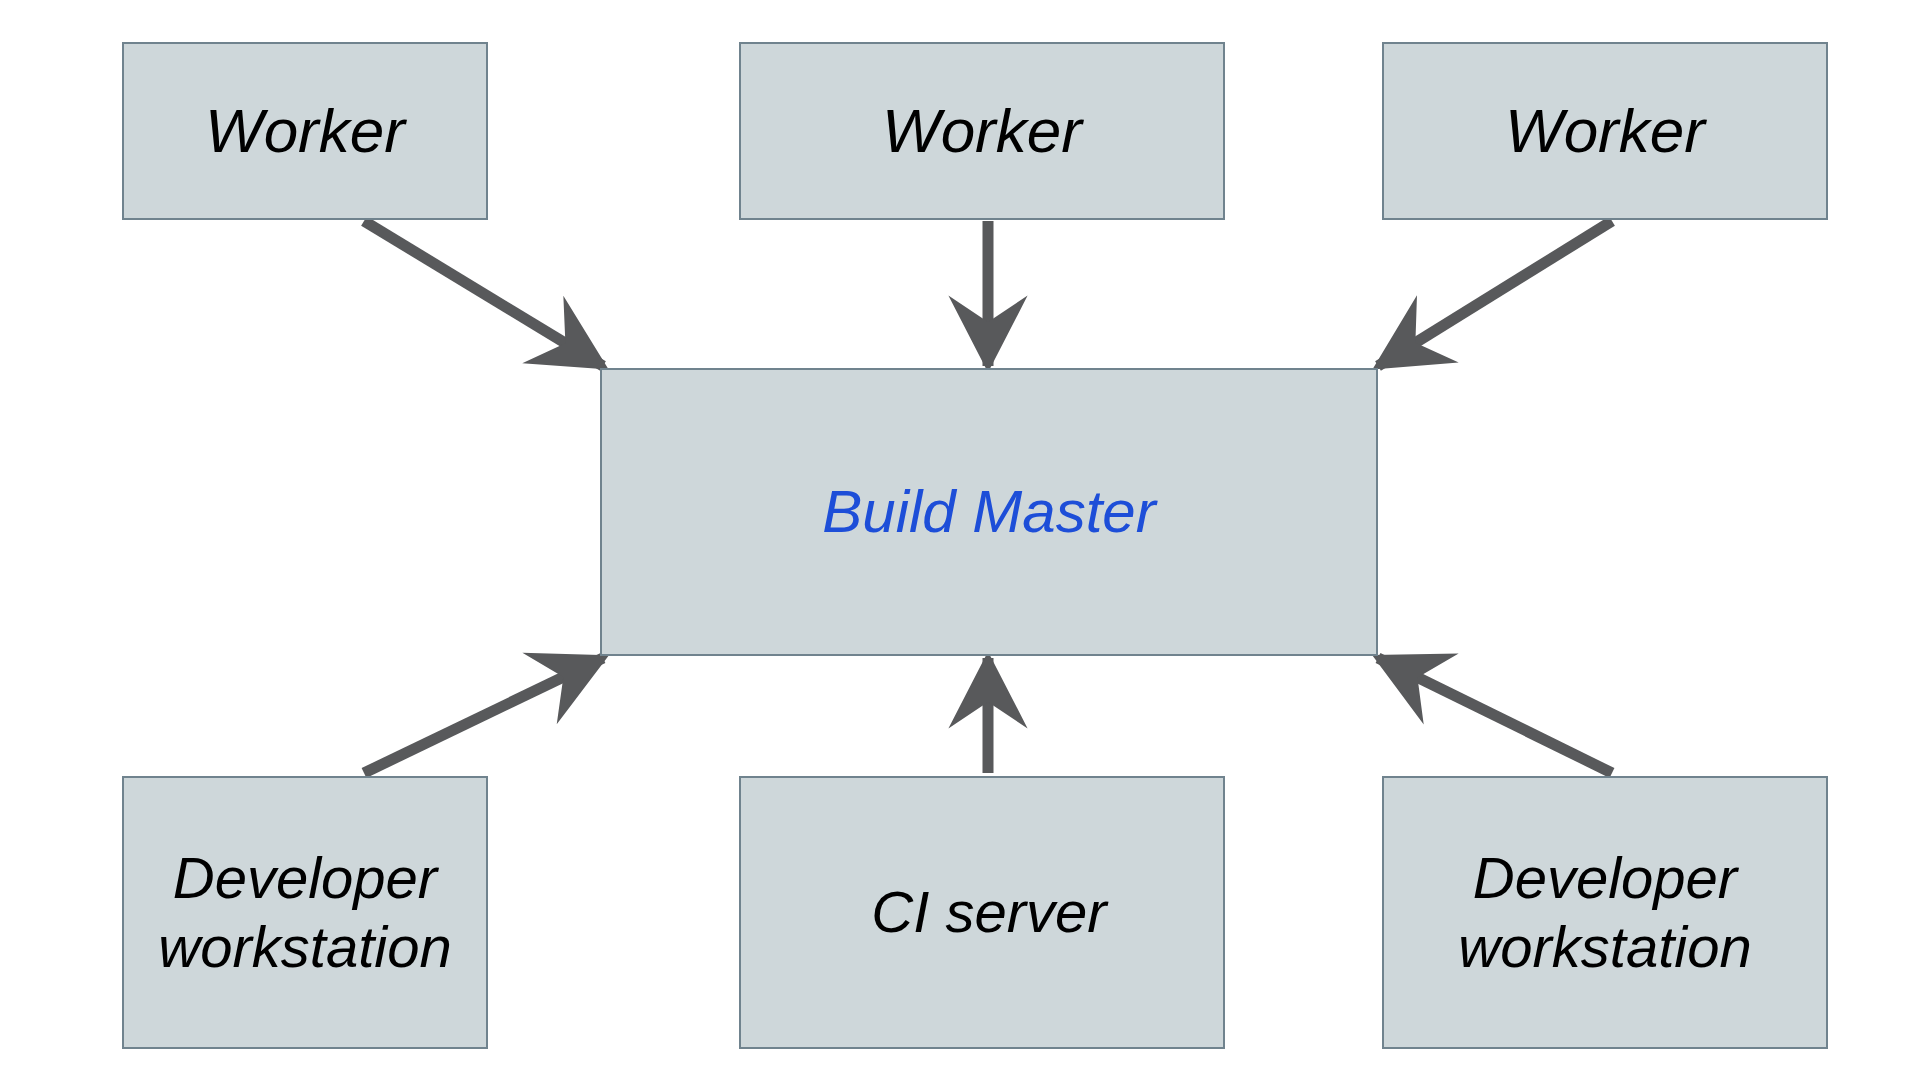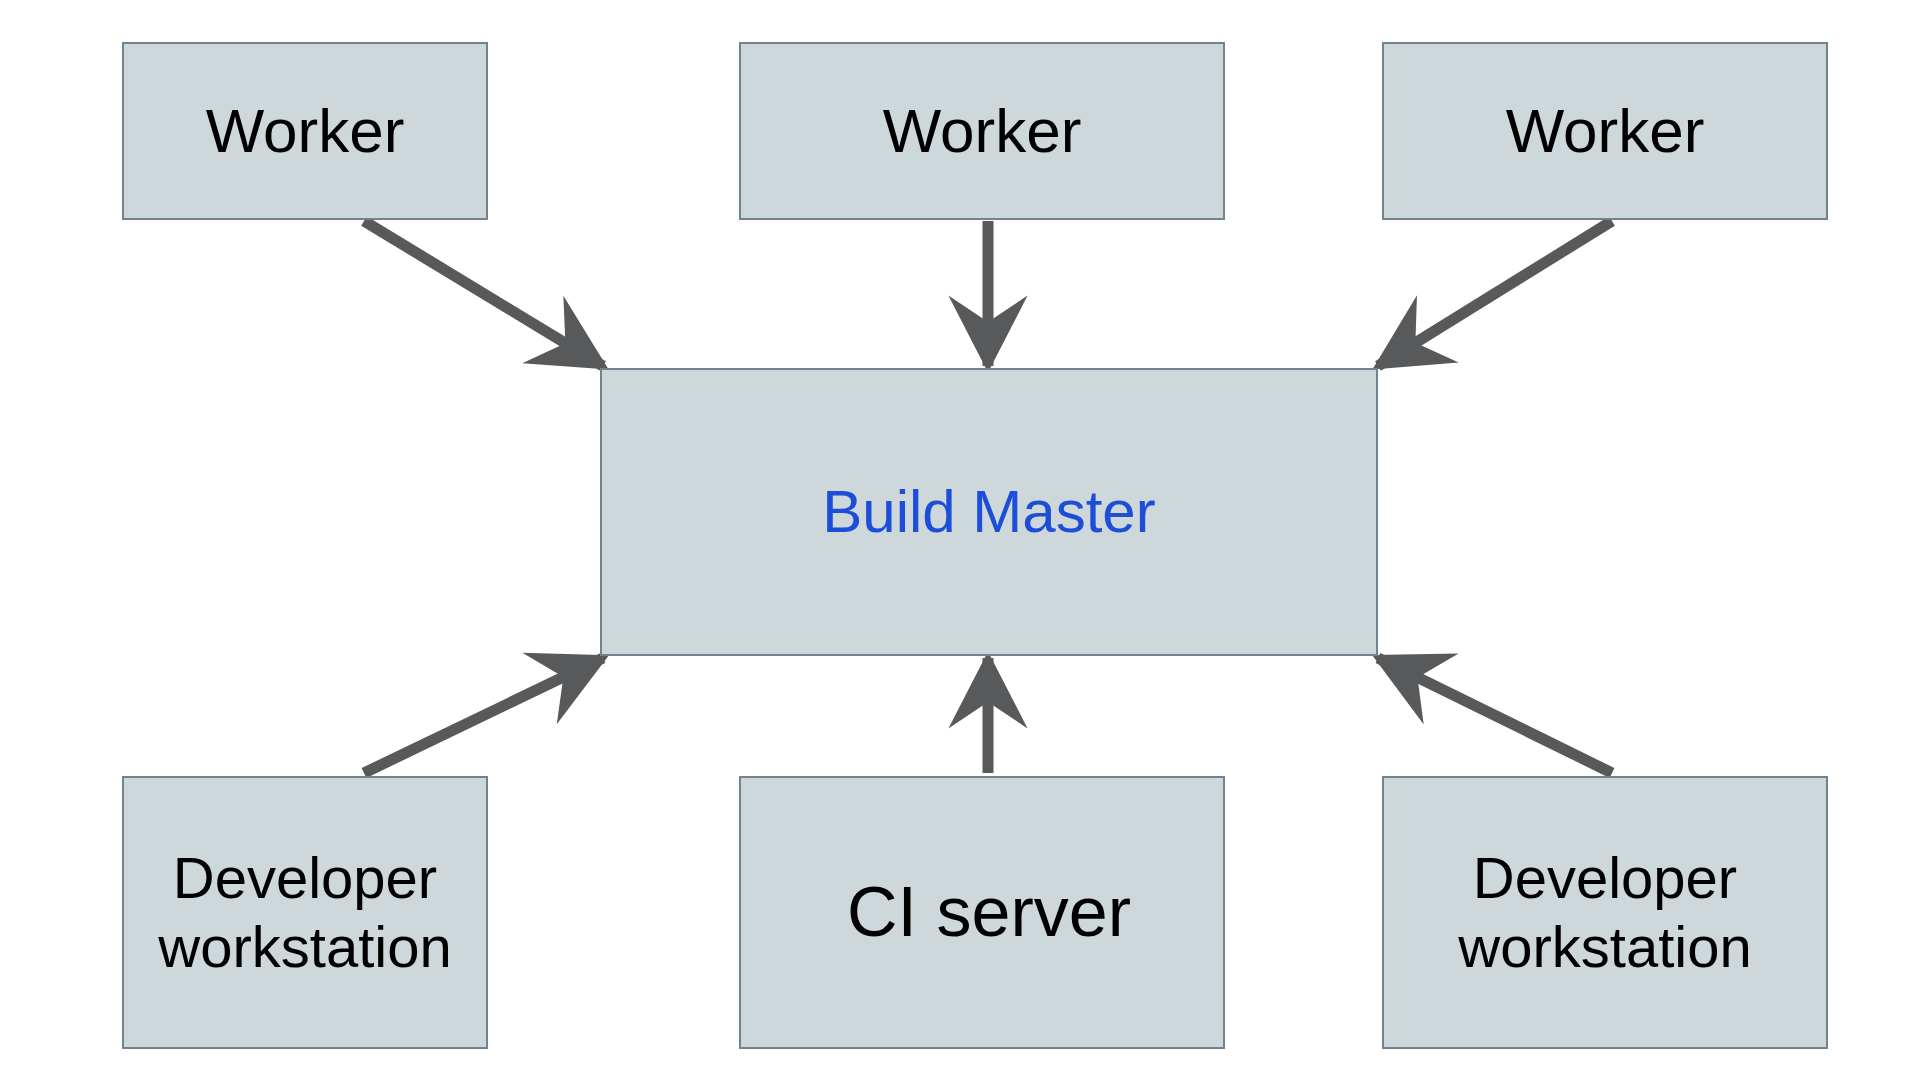--- a/index.html
+++ b/index.html
@@ -31,20 +31,21 @@
     box-sizing: border-box;
     background: #ced7da;
     border: 2px solid #70838e;
     display: flex;
     align-items: center;
     text-align: center;
     color: #000000;
     line-height: 1.18;
     white-space: pre-line;
     user-select: none;
+    font-style: italic;
   }
   .node-label {
     display: block;
     width: 100%;
     text-align: center;
     white-space: pre-line;
   }
 </style>
 </head>
 <body>
@@ -85,21 +86,21 @@
 
   <div class="node-box" style="left: 600px; top: 368px; width: 778px; height: 288px; font-size: 60px; background: rgb(206, 215, 218); border-color: rgb(112, 131, 142); color: #1d4ed8;">
     <span class="node-label">Build Master</span>
   </div>
 
   <div class="node-box" style="left: 122px; top: 776px; width: 366px; height: 273px; font-size: 58px; background: rgb(206, 215, 218); border-color: rgb(112, 131, 142); color: rgb(0, 0, 0);">
     <span class="node-label">Developer
 workstation</span>
   </div>
 
-  <div class="node-box" style="left: 739px; top: 776px; width: 486px; height: 273px; font-size: 70px; background: rgb(206, 215, 218); border-color: rgb(112, 131, 142); color: rgb(0, 0, 0); padding-left: 14px;">
+  <div class="node-box" style="left: 739px; top: 776px; width: 486px; height: 273px; font-size: 58px; background: rgb(206, 215, 218); border-color: rgb(112, 131, 142); color: rgb(0, 0, 0); padding-left: 14px;">
     <span class="node-label">CI server</span>
   </div>
 
   <div class="node-box" style="left: 1382px; top: 776px; width: 446px; height: 273px; font-size: 58px; background: rgb(206, 215, 218); border-color: rgb(112, 131, 142); color: rgb(0, 0, 0);">
     <span class="node-label">Developer
 workstation</span>
   </div>
 
 </div>
 

